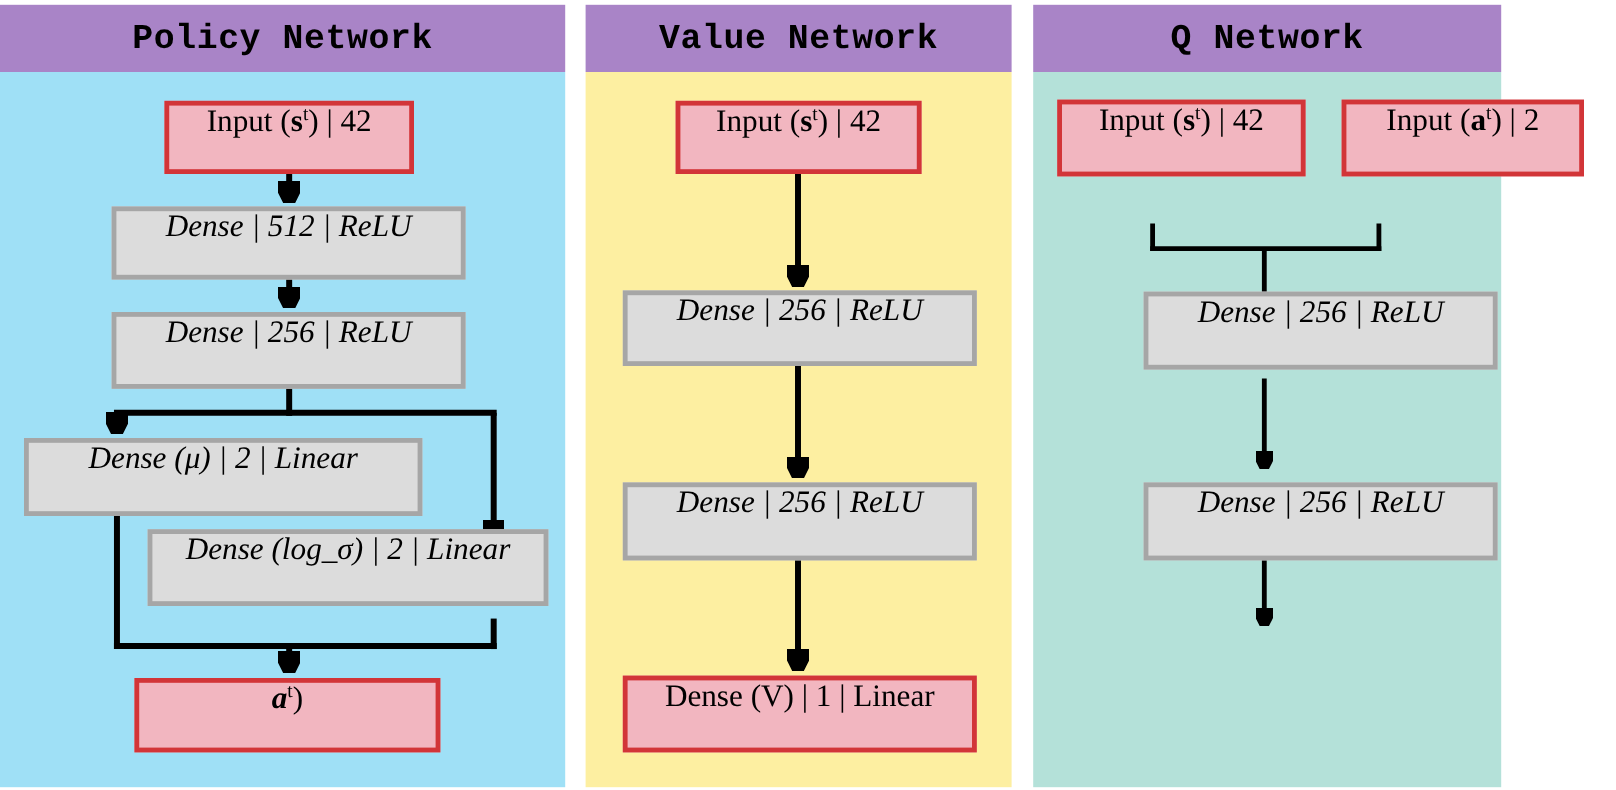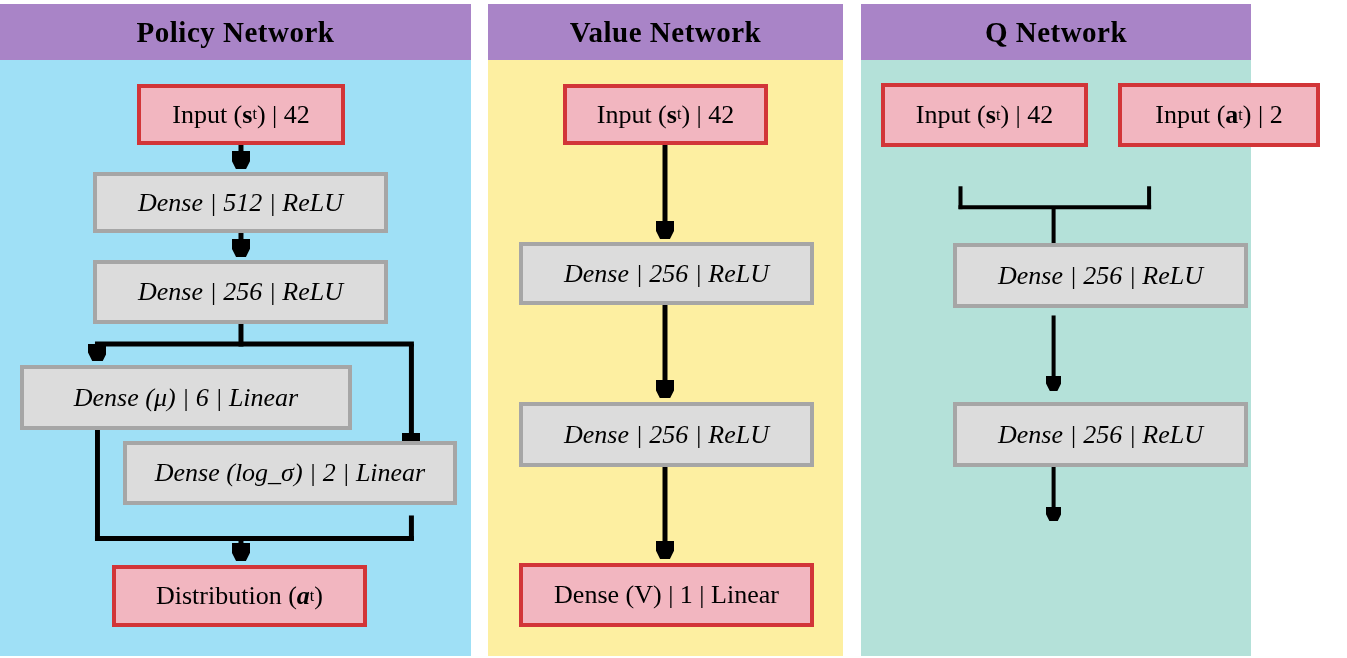--- a/index.html
+++ b/index.html
@@ -3,34 +3,34 @@
 <meta charset="utf-8">
 <style>
   html,body{margin:0;padding:0;background:#ffffff;}
   #canvas{
     position:relative;width:1347px;height:658px;background:#ffffff;overflow:hidden;
     font-family:"Liberation Serif","DejaVu Serif",serif;color:#000;
   }
   .panel{position:absolute;top:0;height:658px;}
   .panel-header{
     position:absolute;left:0;right:0;top:4px;height:56px;
-    background:var(--header_bg);display:flex;align-items:center;justify-content:center;
+    background:var(--header_bg);display:flex;align-items:center;justify-content:center;font-family:Liberation Mono, monospace;
   }
   .panel-title{
     margin:0;font-size:29px;font-weight:bold;color:var(--title_text);
     letter-spacing:.5px;white-space:nowrap;
   }
   .panel-body{position:absolute;left:0;right:0;top:60px;height:596px;}
   .body-policy{background:var(--policy_bg);}
   .body-value{background:var(--value_bg);}
   .body-q{background:var(--q_bg);}
   .edges{position:absolute;left:0;top:0;width:100%;height:100%;}
   .edges path{stroke:var(--edge);stroke-width:5;fill:none;}
   .node{
-    position:absolute;box-sizing:border-box;display:flex;align-items:center;justify-content:center;
+    position:absolute;box-sizing:border-box;display:flex;align-items:flex-start;justify-content:center;
     white-space:nowrap;font-size:26px;line-height:1;text-align:center;
   }
   .hidden-node{background:var(--hidden_fill);border:4px solid var(--hidden_border);font-style:italic;}
   .io-node{background:var(--io_fill);border:4px solid var(--io_border);}
   .node .b{font-weight:bold;}
   .node .i{font-style:italic;}
   .node .sub{font-size:.62em;vertical-align:-0.28em;}
 </style>
 </head>
 <body>
@@ -65,27 +65,26 @@
           <span class="sub">t</span>
           <span>) | 42</span>
         </div>
       <div class="node hidden-node" style="left:93px;top:112px;width:295px;height:61px">
           <span>Dense | 512 | ReLU</span>
         </div>
       <div class="node hidden-node" style="left:93px;top:200px;width:295px;height:64px">
           <span>Dense | 256 | ReLU</span>
         </div>
       <div class="node hidden-node" style="left:20px;top:305px;width:332px;height:65px">
-          <span>Dense (μ) | 6 | Linear</span>
+          <span>Dense (μ) | 2 | Linear</span>
         </div>
       <div class="node hidden-node" style="left:123px;top:381px;width:334px;height:64px">
           <span>Dense (log_σ) | 2 | Linear</span>
         </div>
       <div class="node io-node" style="left:112px;top:505px;width:255px;height:62px">
-          <span>Distribution (</span>
           <span class="b i">a</span>
           <span class="sub">t</span>
           <span>)</span>
         </div>
     </div>
   </section>
 
   <section class="panel" style="left:488px;width:355px">
     <header class="panel-header">
       <h2 class="panel-title">Value Network</h2>

